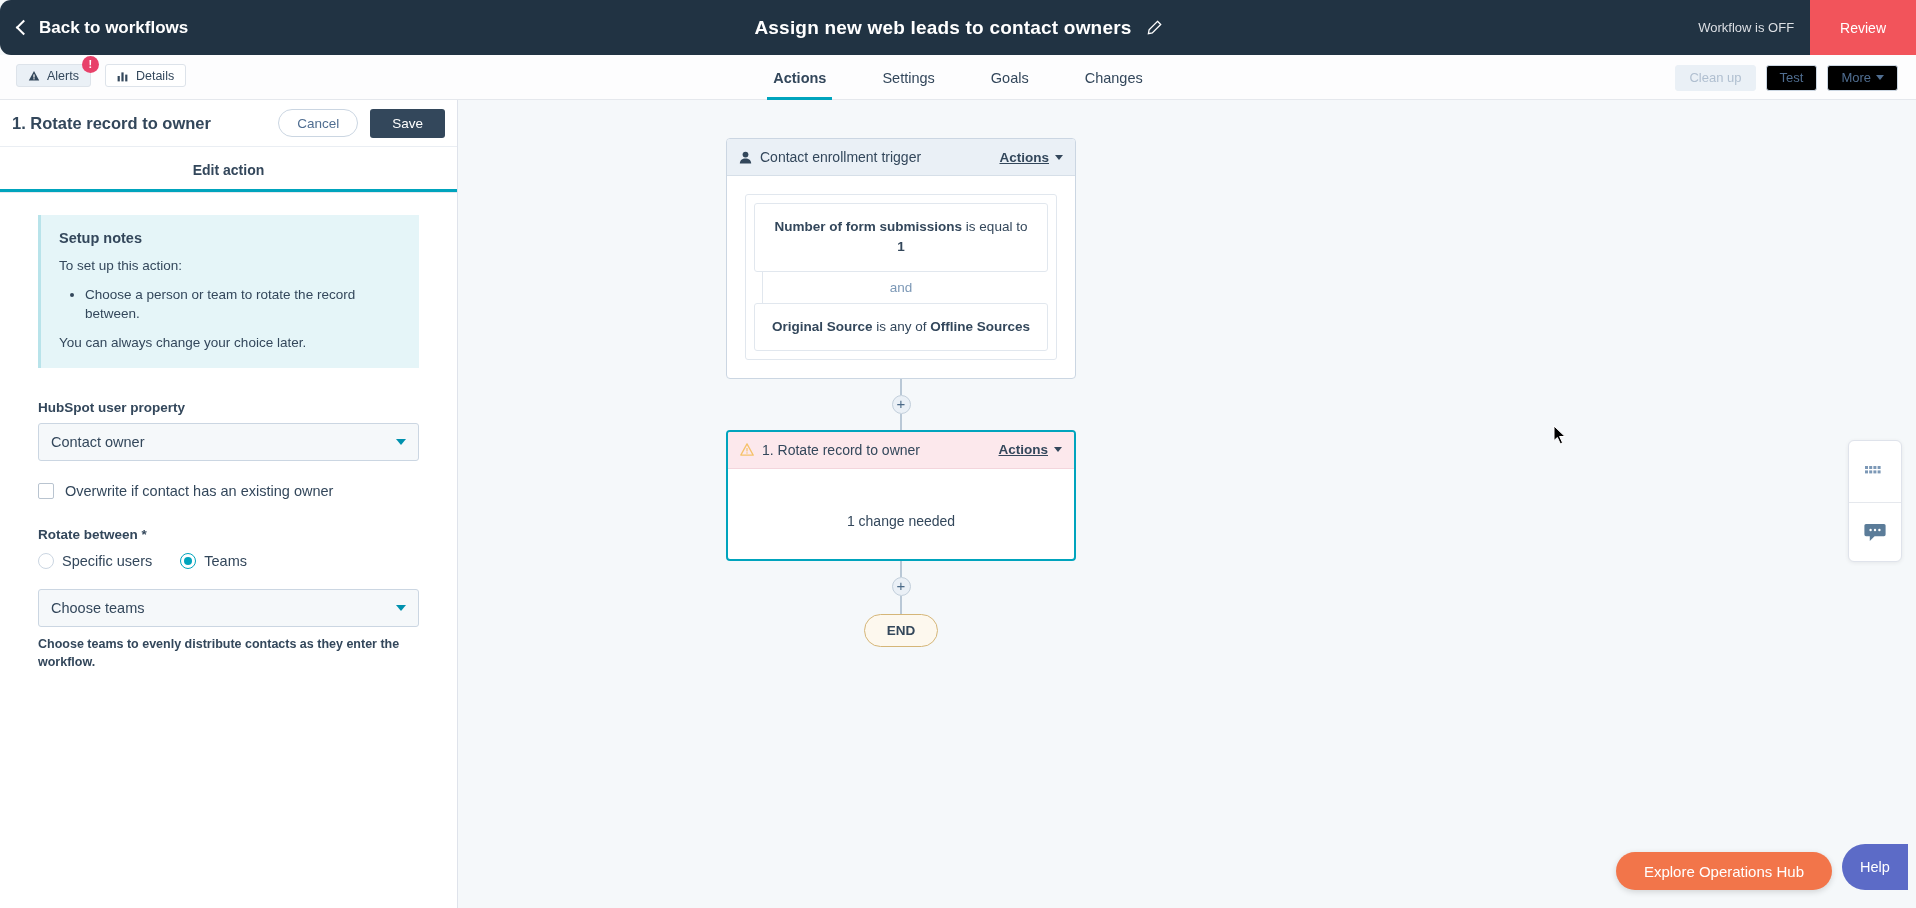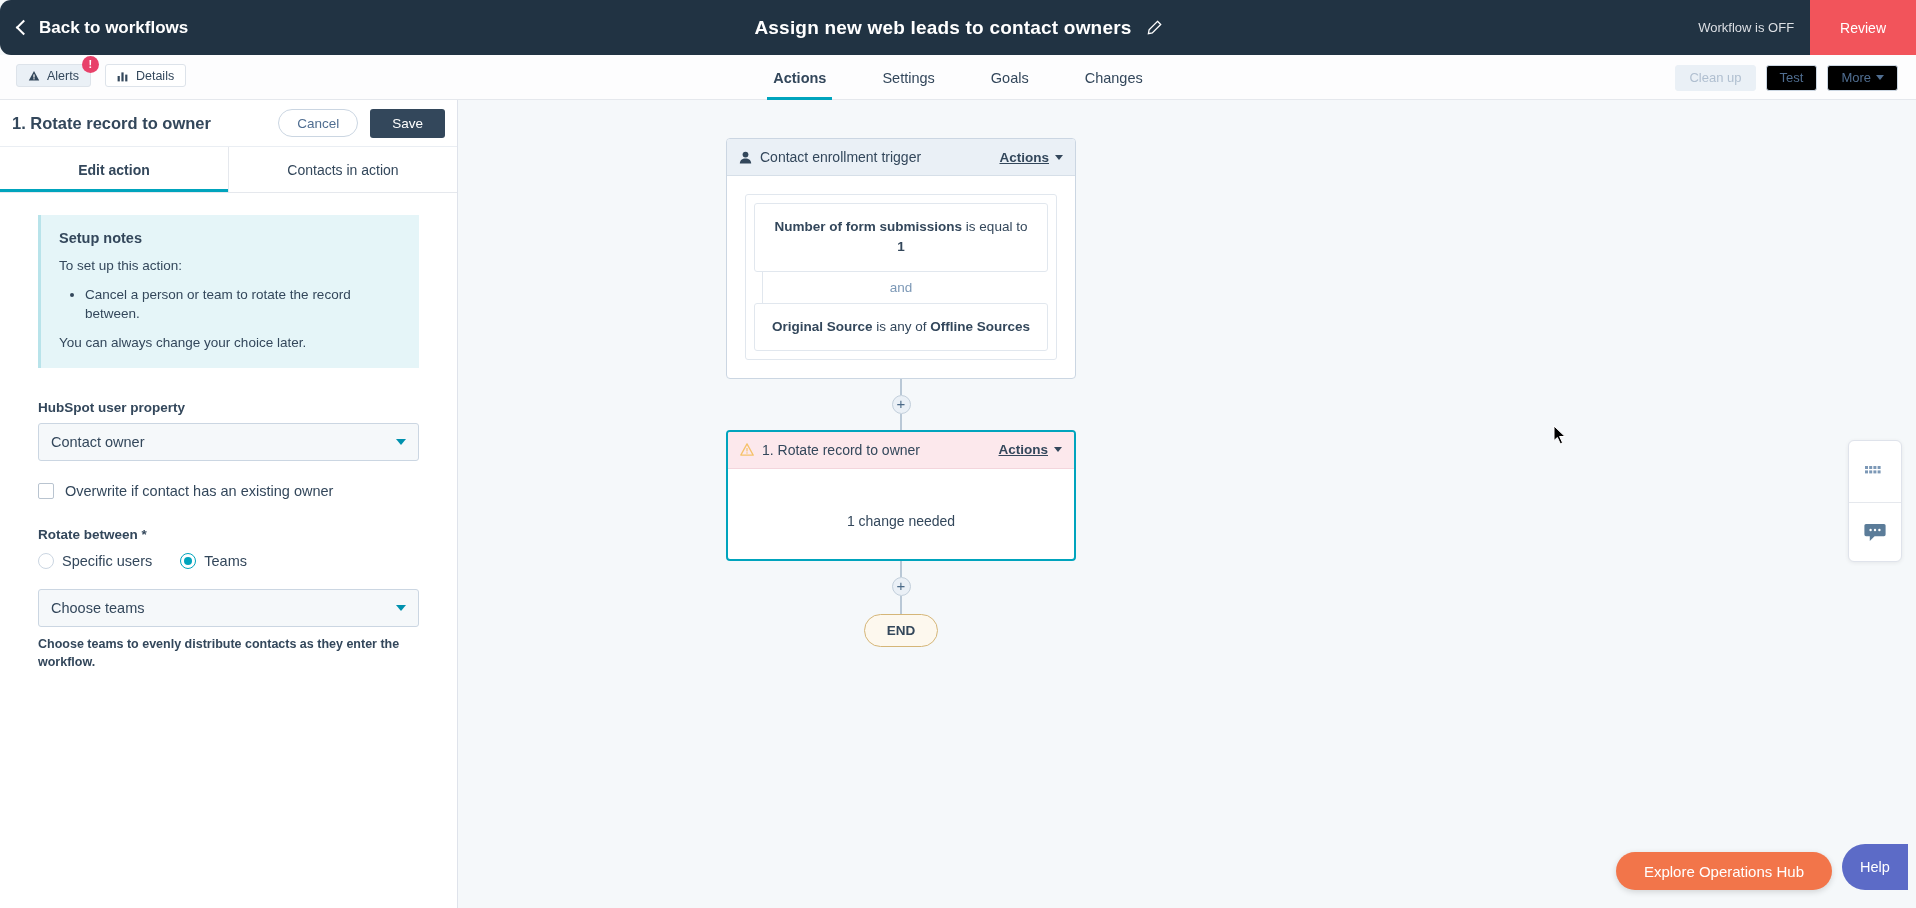--- a/index.html
+++ b/index.html
@@ -303,31 +303,28 @@
   <div class="lp-head">
     <span class="lp-title">1. Rotate record to owner</span>
     <button class="btn-cancel">Cancel</button>
     <button class="btn-save">Save</button>
   </div>
 
   <div class="lp-tabs">
     <div class="lp-tab active">
       <span>Edit action</span>
     </div>
-    <div class="lp-tab">
-      <span>Contacts in action</span>
-    </div>
   </div>
 
   <div class="lp-body">
     <div class="notes">
       <h4>Setup notes</h4>
       <p>To set up this action:</p>
       <ul>
-        <li>Cancel a person or team to rotate the record between.</li>
+        <li>Choose a person or team to rotate the record between.</li>
       </ul>
       <p>You can always change your choice later.</p>
     </div>
 
     <div class="fieldlabel">HubSpot user property</div>
     <div class="select">
       <span>Contact owner</span>
       <span class="dd"></span>
     </div>
 

